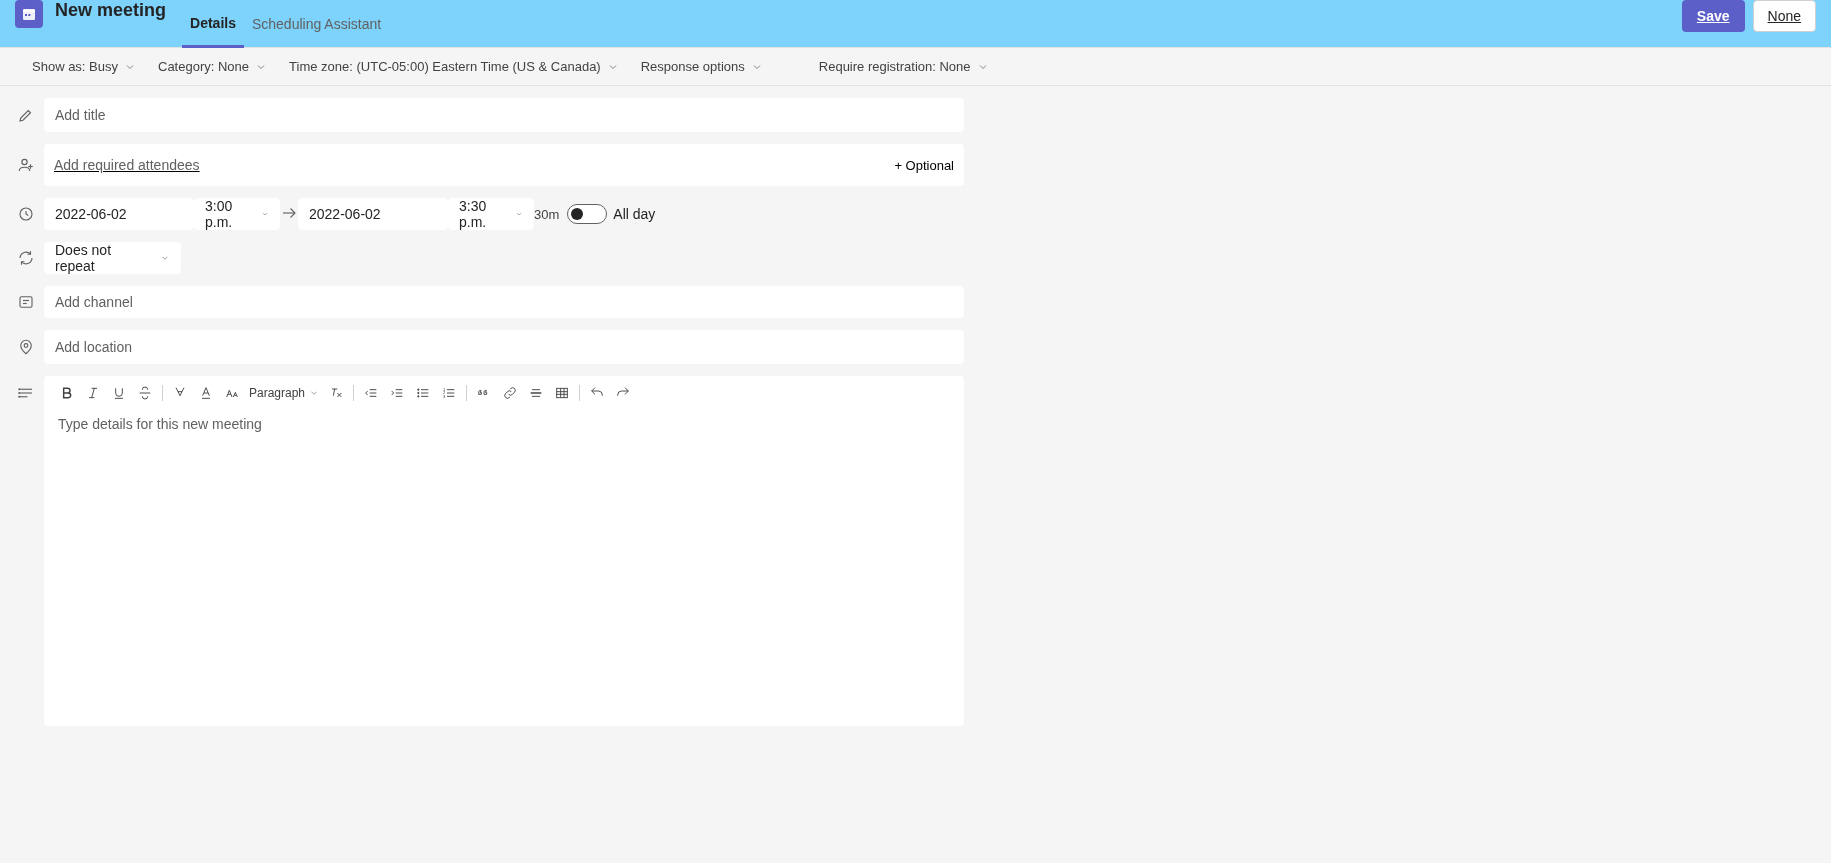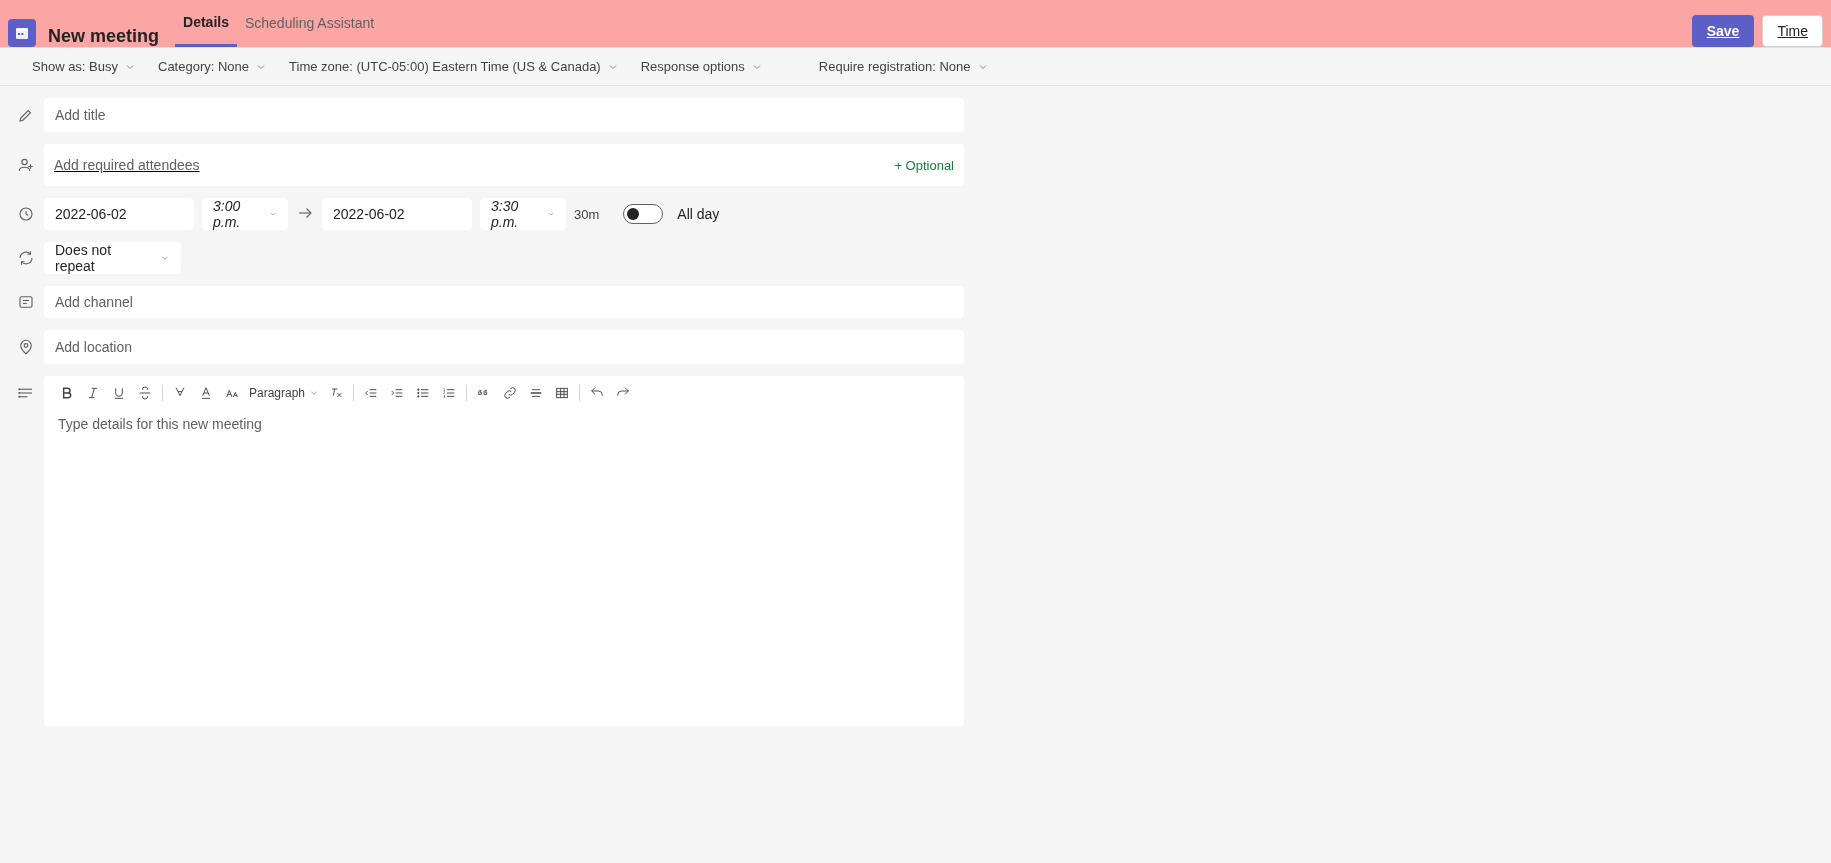--- a/index.html
+++ b/index.html
@@ -9,25 +9,25 @@
     font-size: 14px;
     color: #242424;
     width: 1831px;
     height: 863px;
     overflow: hidden;
   }
 
   
   .header {
     display: flex;
-    align-items: flex-end;
-    padding: 0 8px;
+    align-items: flex-start;
+    padding: 0 15px;
     height: 48px;
     border-bottom: 1px solid #e1e1e1;
-    background: #fca5a5;
+    background: #7dd3fc;
   }
   .app-icon {
     width: 28px;
     height: 28px;
     background: #5b5fc7;
     border-radius: 4px;
     display: flex;
     align-items: center;
     justify-content: center;
     color: white;
@@ -130,39 +130,39 @@
     display: flex;
     align-items: center;
     height: 42px;
     padding: 0 10px;
   }
   .attendees-input {
     flex: 1; border: none; outline: none; font-size: 14px; height: 100%; background: transparent; text-decoration: underline;
   }
   .attendees-input::placeholder { color: #616161; }
   .optional-link {
-    color: #15803d;
+    color: #000000;
     cursor: pointer;
     font-size: 13px;
   }
 
   .date-input, .time-select, .repeat-select {
     height: 32px;
     background: #fff;
     border: 1px solid #fff;
     border-radius: 4px;
     padding: 0 10px;
     display: flex;
     align-items: center;
     gap: 8px;
     cursor: pointer;
     font-size: 14px;
   }
   .date-input { width: 150px; }
-  .time-select { width: 86px; justify-content: space-between; font-style: italic;}
+  .time-select { width: 86px; justify-content: space-between;}
   .repeat-select { width: 137px; justify-content: center;}
   .arrow-icon { width: 18px; color: #616161;}
   .duration-text { color: #424242; font-size: 13px;}
   .toggle {
     width: 40px; height: 20px; border-radius: 10px; background: #fff; border:1px solid #616161;
     position: relative; cursor: pointer; display:inline-block;
   }
   .toggle::after {
     content: ''; position: absolute; left: 3px; top: 3px; width: 12px; height: 12px;
     background: #242424; border-radius: 50%;
@@ -211,21 +211,21 @@
         <rect x="3" y="5" width="18" height="4" rx="2" fill="white"></rect>
         <rect x="6" y="12" width="3" height="3" fill="#5b5fc7"></rect>
         <rect x="11" y="12" width="3" height="3" fill="#5b5fc7"></rect>
       </svg>
   </div>
   <span class="title">New meeting</span>
   <div class="tab active">Details</div>
   <div class="tab">Scheduling Assistant</div>
   <span class="spacer"></span>
   <button class="btn primary">Save</button>
-  <button class="btn secondary">Time</button>
+  <button class="btn secondary">None</button>
 </div>
 
 <div class="options-bar">
   <span class="option-item">
     <span>Show as: Busy</span>
     <svg class="chev" viewBox="0 0 24 24">
         <polyline points="6 9 12 15 18 9"></polyline>
       </svg>
   </span>
   <span class="option-item">
@@ -284,21 +284,21 @@
     </div>
   </div>
 
   <div class="form-row">
     <span class="row-icon">
       <svg viewBox="0 0 24 24">
           <circle cx="12" cy="12" r="8"></circle>
           <polyline points="12 8 12 12 15 14"></polyline>
         </svg>
     </span>
-    <div class="field-wrap" style="gap:8px;">
+    <div class="field-wrap" style="gap:0;">
       <div class="date-input">
         <span>2022-06-02</span>
       </div>
       <div class="time-select">
         <span>3:00 p.m.</span>
         <svg class="chev-small" viewBox="0 0 24 24">
             <polyline points="6 9 12 15 18 9"></polyline>
           </svg>
       </div>
       <span class="arrow-icon">

